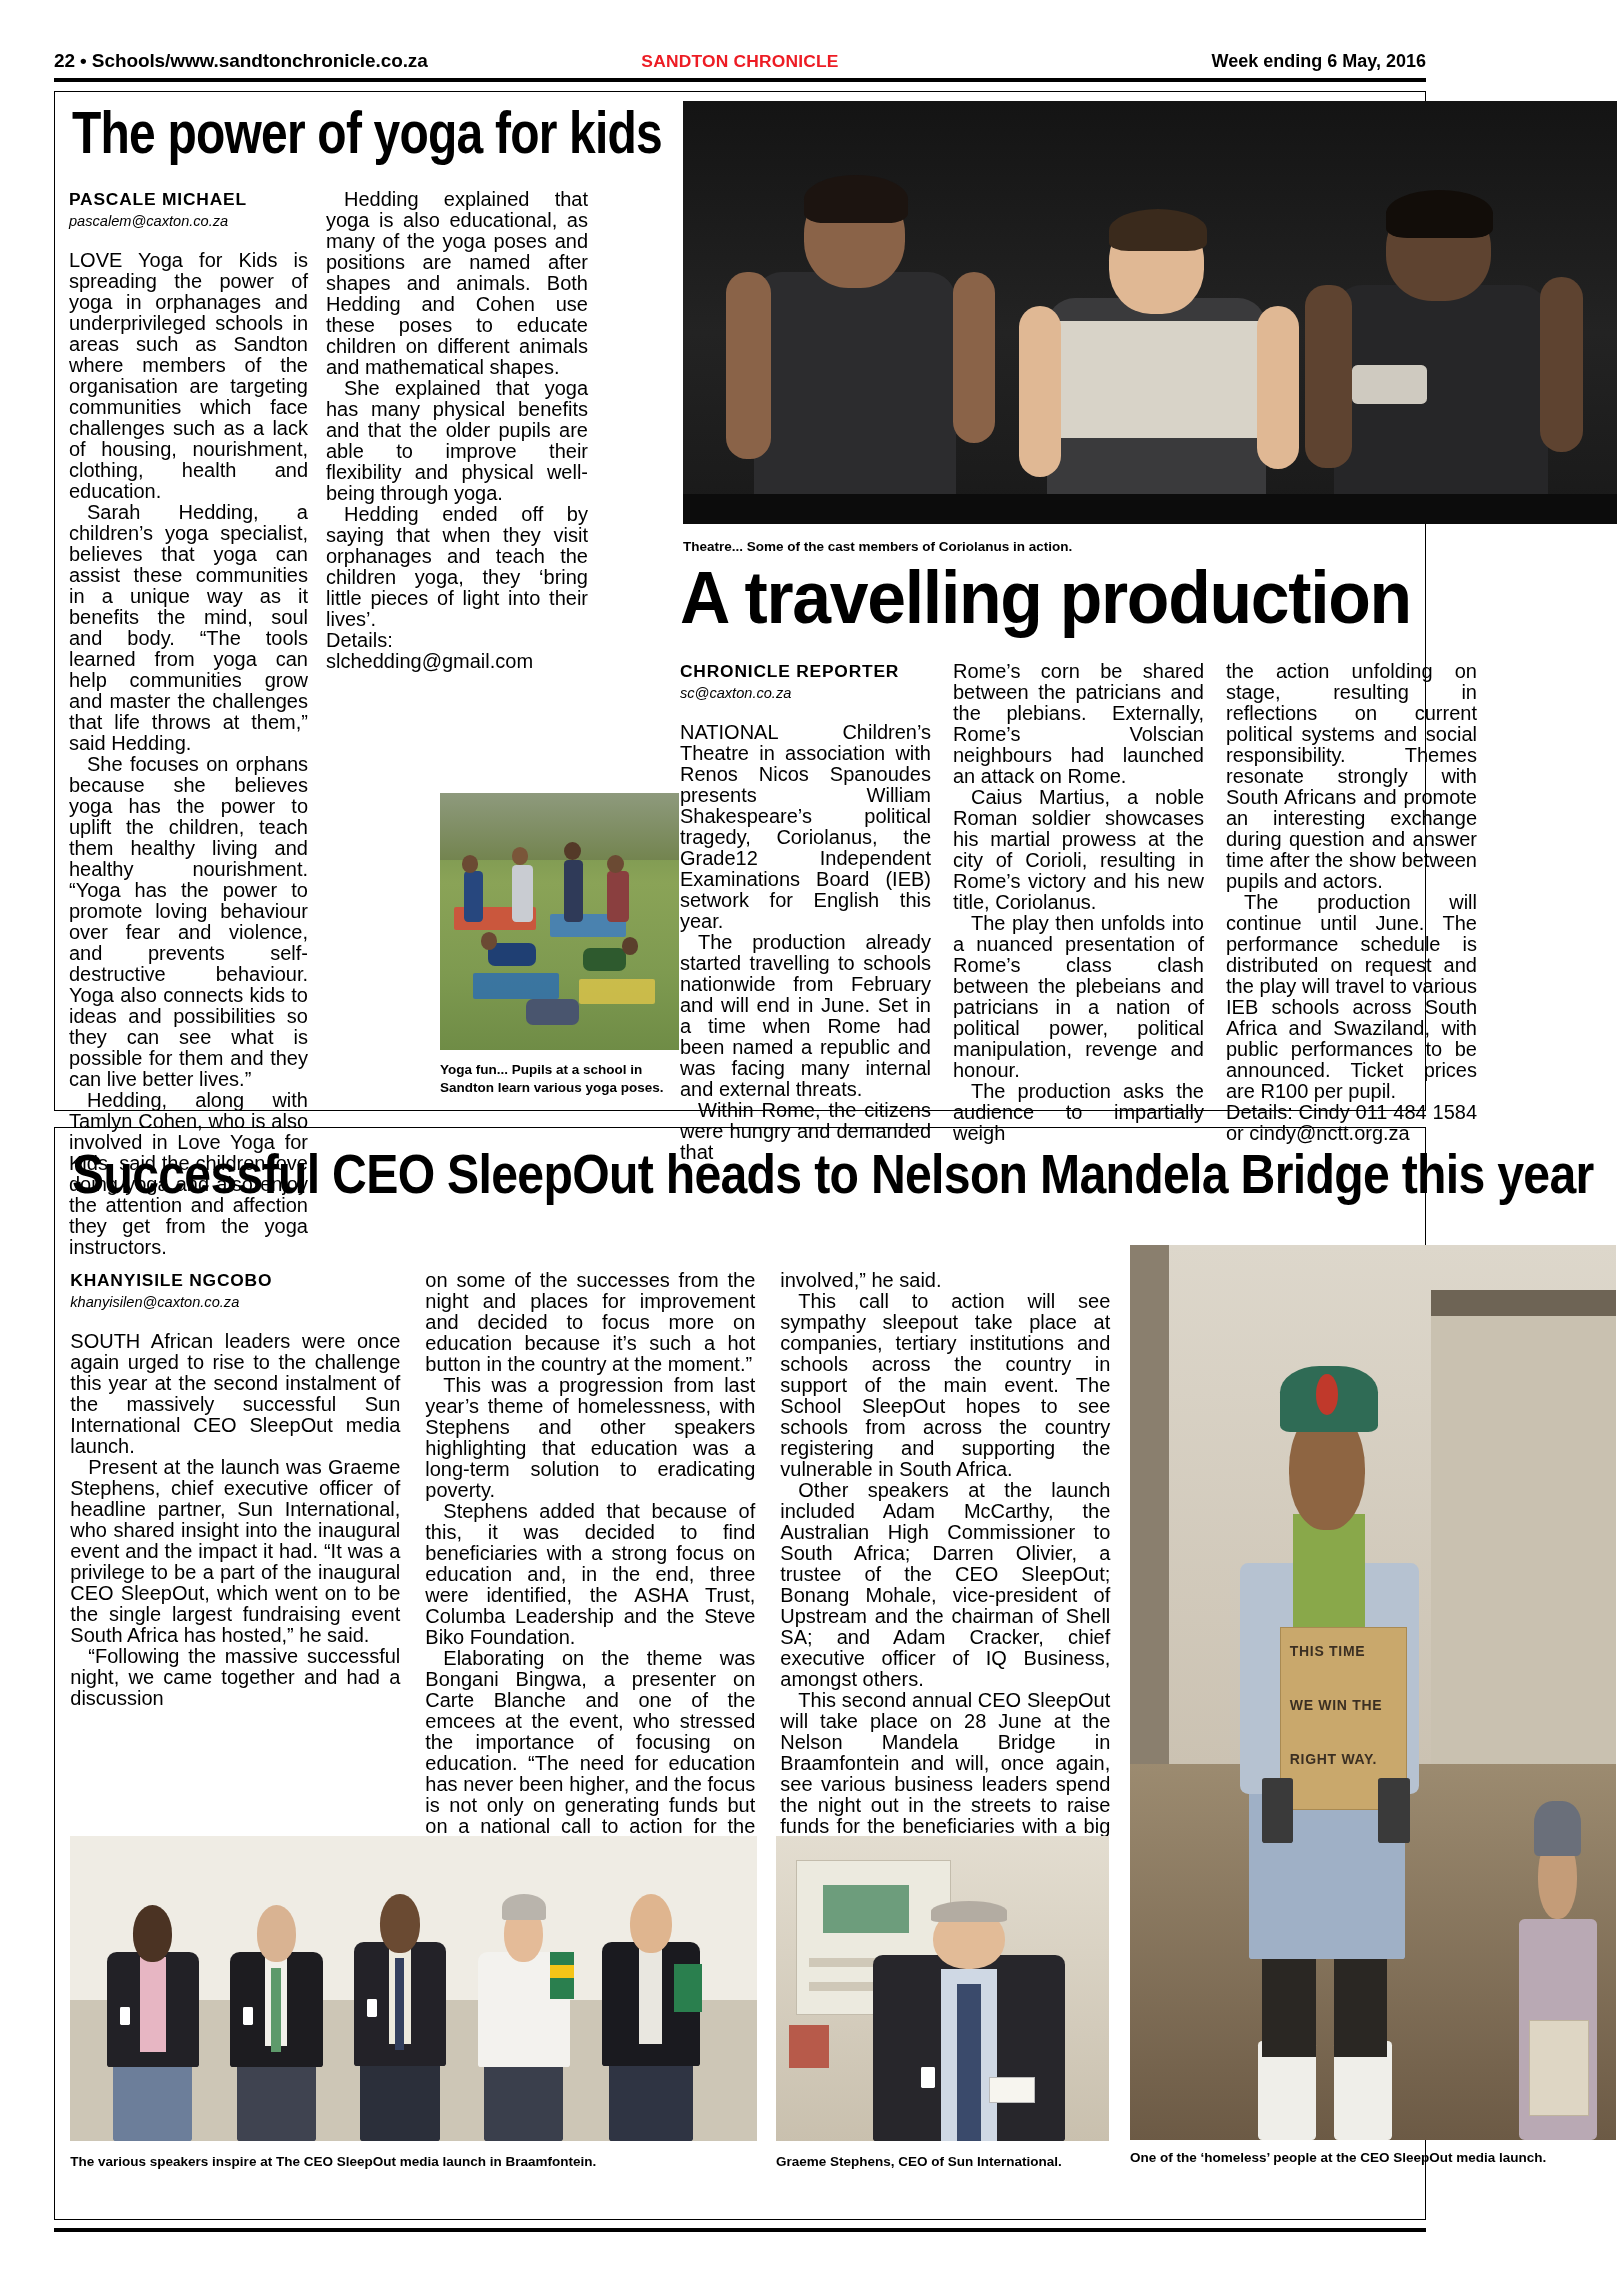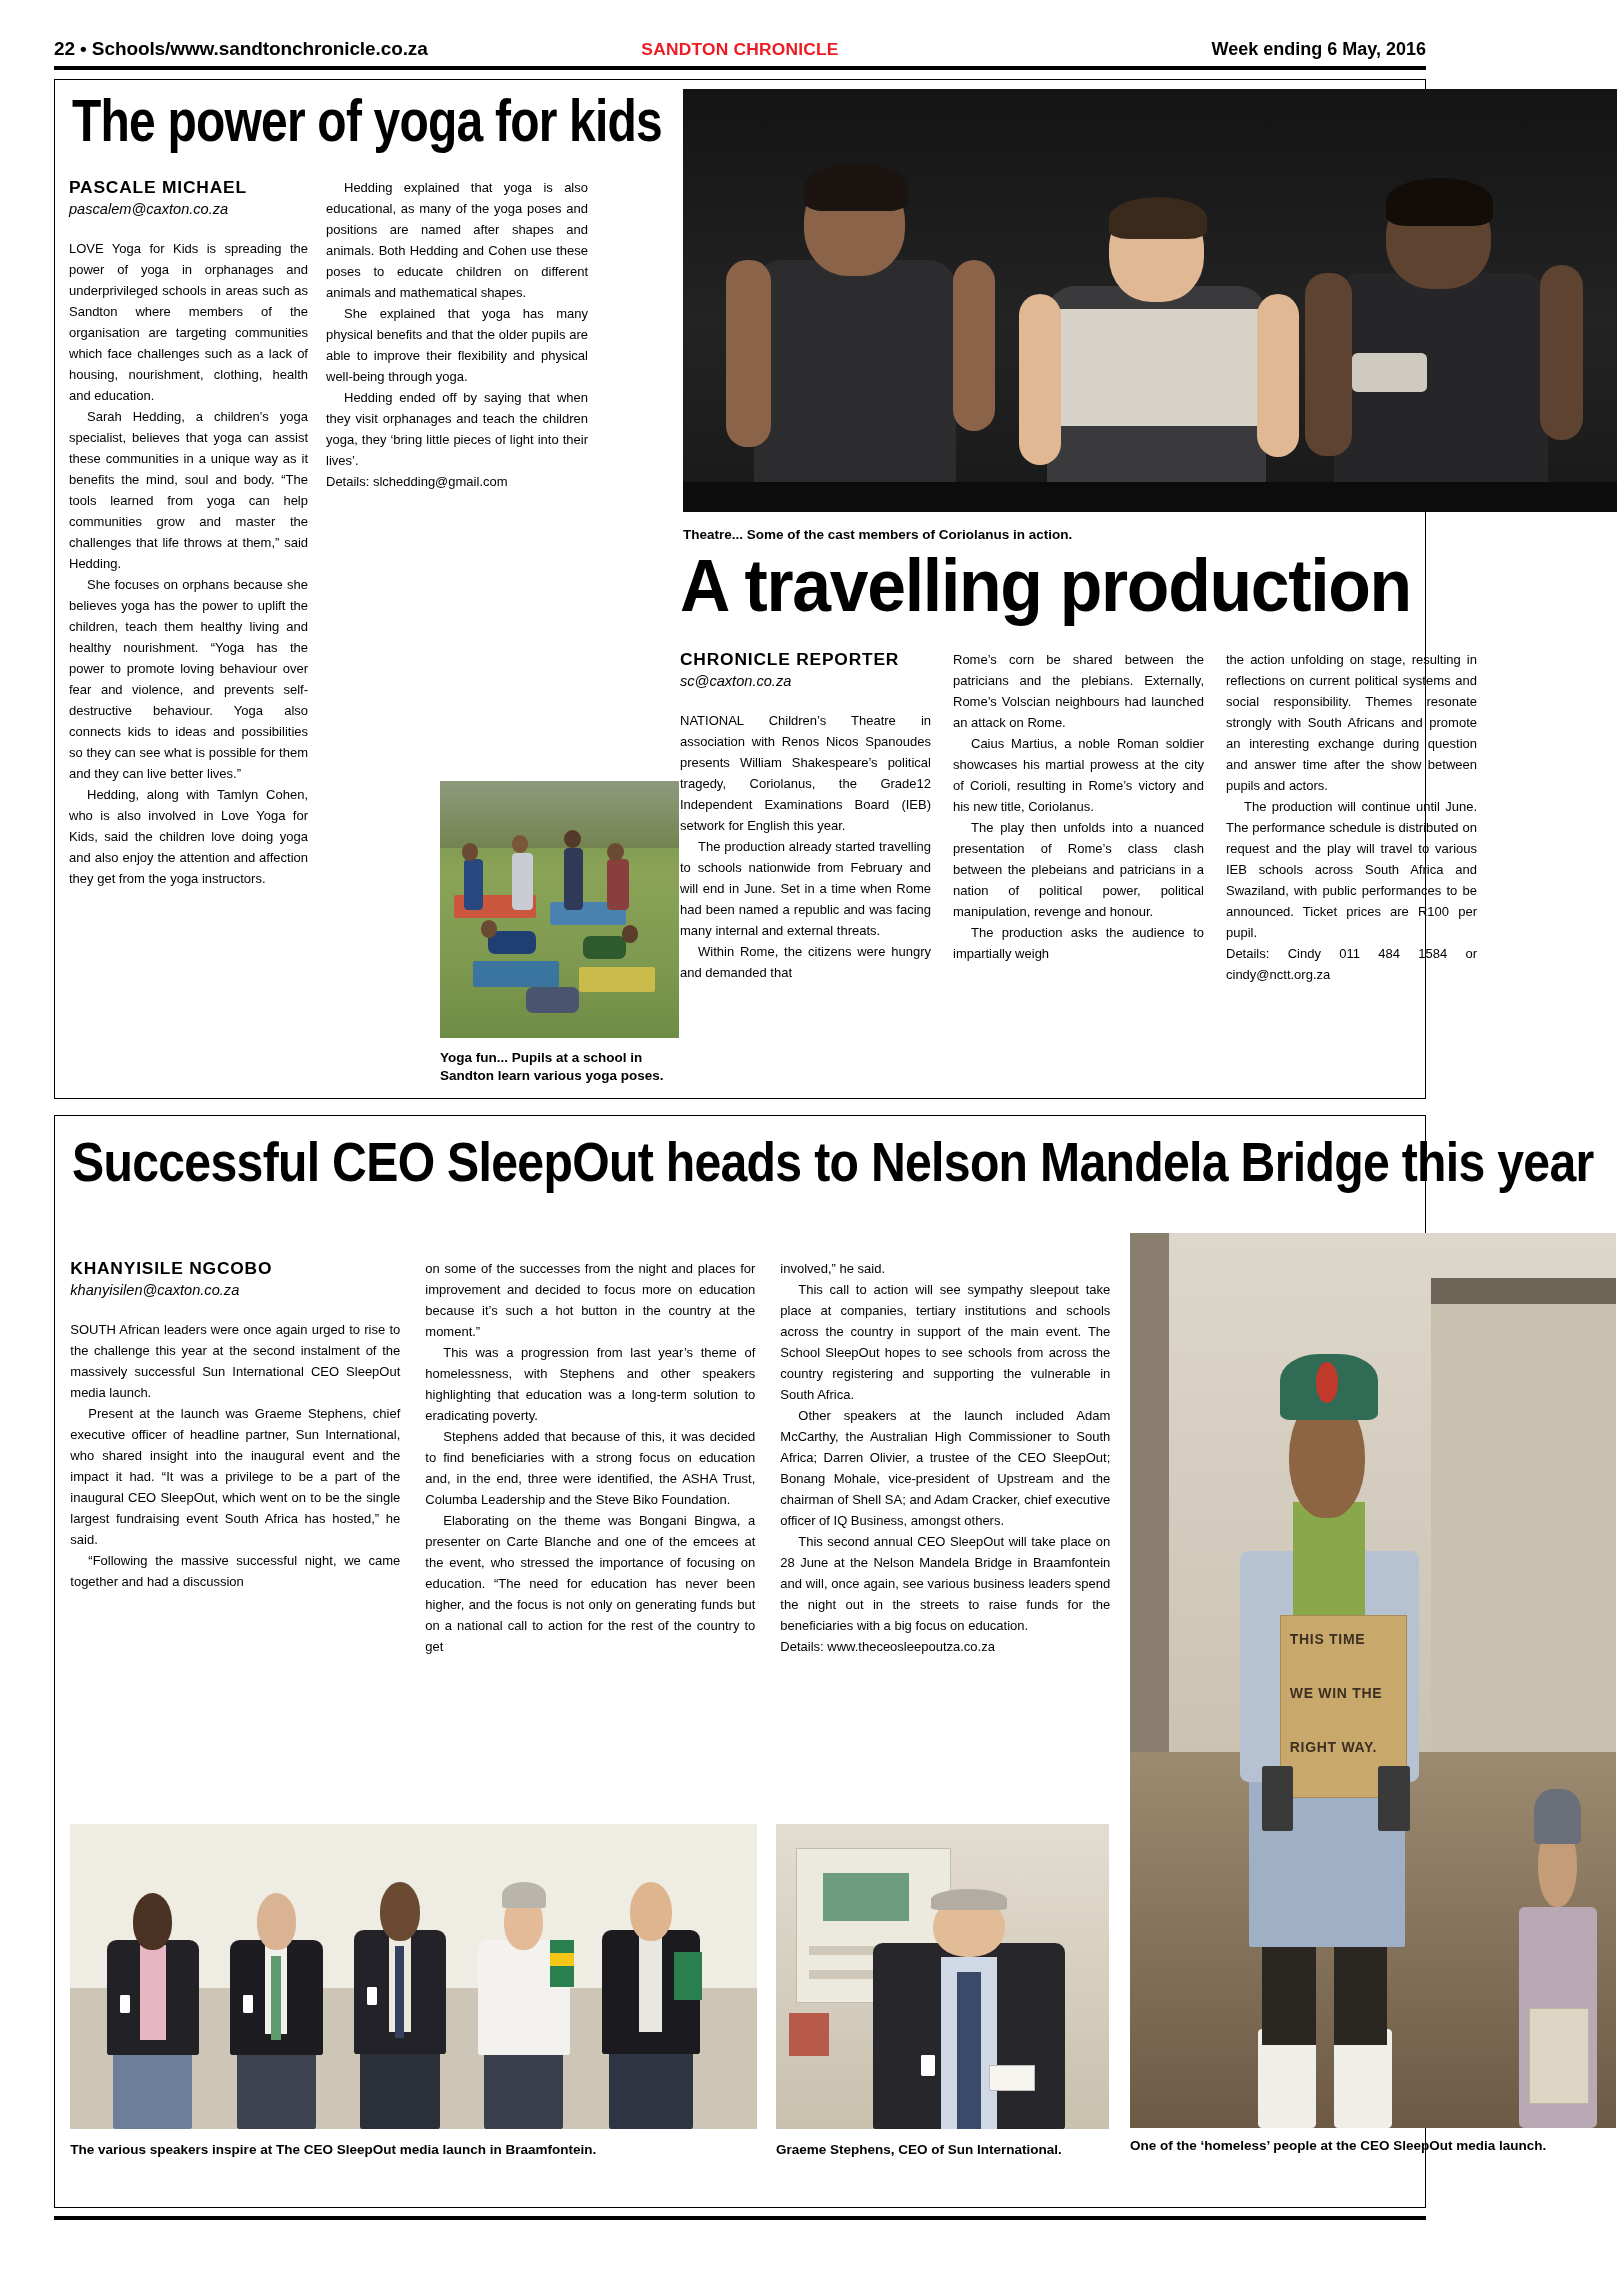--- a/index.html
+++ b/index.html
@@ -3,34 +3,34 @@
 <meta charset="utf-8">
 <title>Sandton Chronicle — Schools</title>
 <style>
   html,body{margin:0;padding:0;background:#ffffff;}
   body{
     width:1624px;height:2295px;
     font-family:"Liberation Sans", sans-serif;
     color:#000;
     -webkit-font-smoothing:antialiased;
   }
-  .page{position:relative;width:1480px;height:2295px;box-sizing:border-box;padding:0 54px;}
+  .page{position:relative;width:1480px;height:2295px;box-sizing:border-box;padding:12px 54px;}
 
   
   .masthead{position:relative;height:60px;display:flex;align-items:flex-end;justify-content:space-between;padding-bottom:4.2px;}
   .mast-left{font-size:19px;font-weight:bold;letter-spacing:-0.1px;white-space:nowrap;}
   .mast-left .thin{font-weight:bold;}
   .mast-left .url{font-weight:bold;}
   .mast-center{position:absolute;left:50%;transform:translateX(-50%);bottom:4.2px;color:#ed1c24;font-weight:bold;font-size:17.4px;letter-spacing:0.2px;}
   .mast-right{font-size:18px;font-weight:bold;white-space:nowrap;}
   .rule-thick{height:3.5px;background:#000;margin-top:2.1px;}
 
   
   .body-txt{
-    font-size:13px;line-height:21px;text-align:justify;
+    font-size:20px;line-height:21px;text-align:justify;
     font-family:"Liberation Sans", sans-serif;
     hyphens:auto;-webkit-hyphens:auto;
   }
   .body-txt p{margin:0;text-indent:18px;}
   .body-txt p.first{text-indent:0;}
   .byline{font-size:17.4px;font-weight:bold;letter-spacing:0.8px;margin:0 0 2.8px 0;}
   .byline-mail{font-size:14.6px;font-style:italic;margin:0 0 21px 0;}
   .cap{font-size:13.5px;font-weight:bold;line-height:18px;margin-top:6.2px;}
 
   

